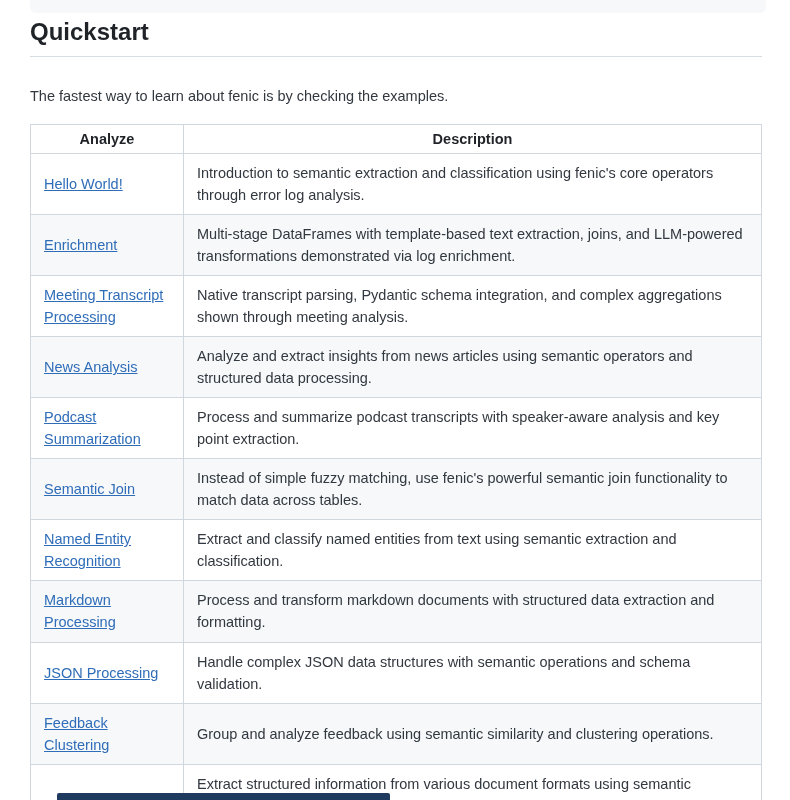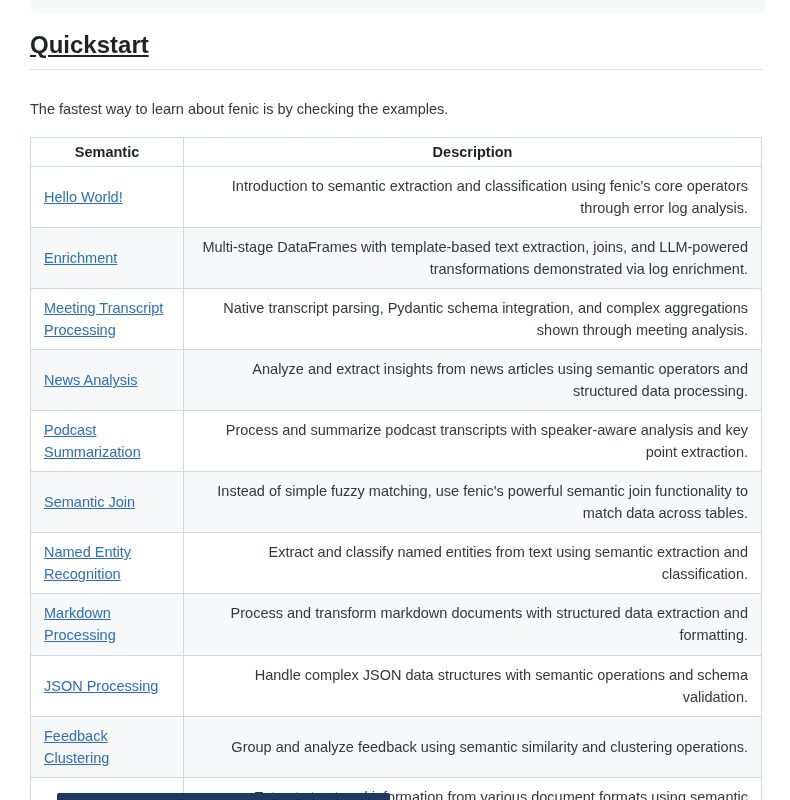--- a/index.html
+++ b/index.html
@@ -17,49 +17,48 @@
     width: 736px; height: 13px;
     background: var(--strip-bg, #f6f8fa);
     border-radius: 0 0 6px 6px;
   }
   .content {
     position: absolute;
     top: 13px; left: 30px;
     width: 732px;
   }
   h1.page-title {
-    margin-top: 17px;
+    margin-top: 4px;
     font-size: 24px;
     font-weight: 700;
     line-height: 1.25;
     color: var(--heading-text, #1f2328);
     padding-bottom: 9px;
     border-bottom: 1px solid #d8dee4;
-    text-decoration: underline;
   }
   p.intro { margin-top: 29px; font-size: 14.5px; line-height: 1.45; }
   table.examples {
     margin-top: 17px;
     border-collapse: collapse;
     width: 732px;
     font-size: 14.5px;
   }
   table.examples th, table.examples td {
     border: 1px solid var(--border, #d0d7de);
     vertical-align: middle;
   }
   table.examples th {
     font-weight: 600;
     text-align: center;
     padding: 6px 13px;
     color: var(--heading-text, #1f2328);
   }
   table.examples td { padding: 8px 13px; line-height: 1.52; }
   td.example-cell { width: 153px; }
-  td.description-cell { color: var(--body-text, #32383f); text-align: right; }
+  td.description-cell { color: var(--body-text, #32383f); }
   a.example-link {
     color: var(--link, #2f6db8);
     text-decoration: underline;
     cursor: pointer;
   }
   tbody tr:nth-child(even) { background: var(--row-alt-bg, #f6f8fa); }
   .bottom-cutoff-bar {
     position: absolute;
     bottom: 0; left: 57px;
     width: 333px; height: 7px;
@@ -73,21 +72,21 @@
 <div class="top-strip"></div>
 
 <div class="content">
   <h1 class="page-title">Quickstart</h1>
 
   <p class="intro">The fastest way to learn about fenic is by checking the examples.</p>
 
   <table class="examples">
     <thead>
       <tr>
-        <th>Semantic</th>
+        <th>Analyze</th>
         <th>Description</th>
       </tr>
     </thead>
     <tbody id="table-body">
         <tr>
           <td class="example-cell"><a class="example-link">Hello World!</a></td>
           <td class="description-cell">Introduction to semantic extraction and classification using fenic's core operators through error log analysis.</td>
         </tr>
         <tr>
           <td class="example-cell"><a class="example-link">Enrichment</a></td>

